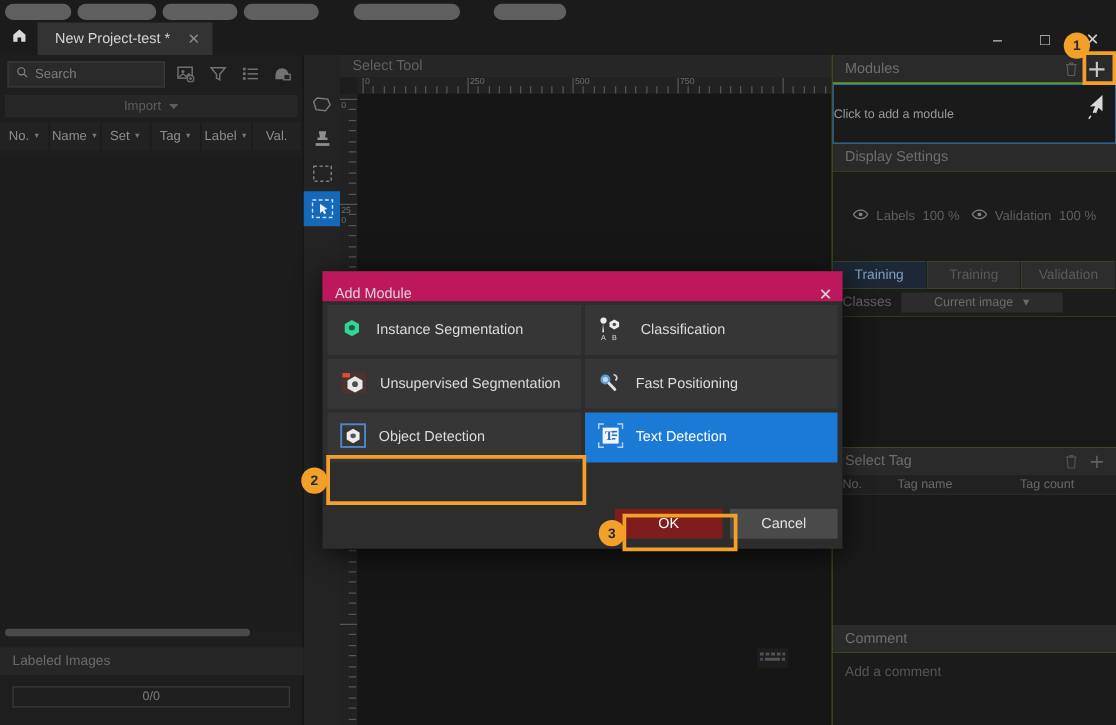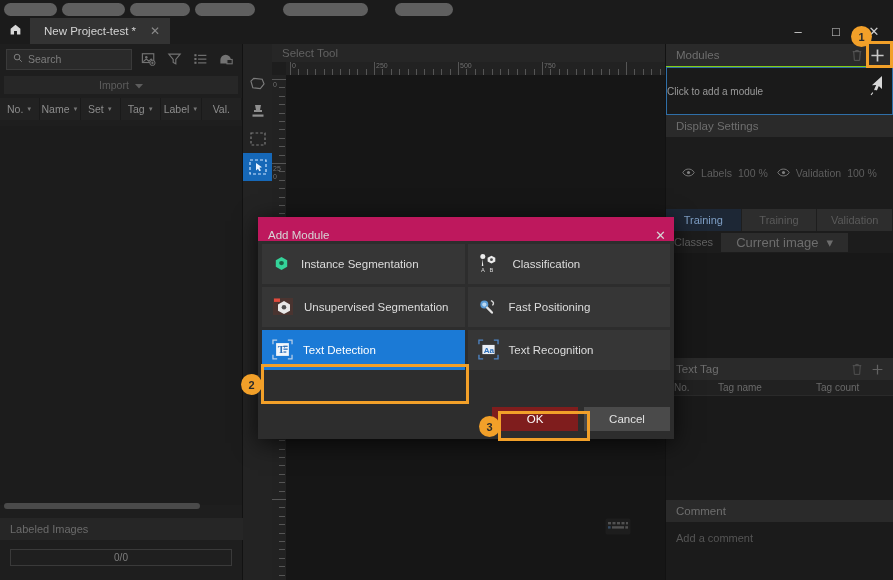--- a/index.html
+++ b/index.html
@@ -138,21 +138,21 @@
   .tabs3 > div {
     flex: 1; display: flex; align-items: center; justify-content: center;
     font-size: 11px; color: #5a5a5a; background: #2d2d2d; border-right: 1px solid #1e1e1e;
   }
   .tabs3 > div.active { background: #1d2735; color: #7e9ec4; }
   .classesrow {
     height: 22px; display: flex; align-items: center; gap: 8px; padding-left: 8px;
     background: #1c1c1c; color: #606060; font-size: 11px;
   }
   .dropdown {
-    background: #2c2c2c; padding: 2px 15px; font-size: 13px; color: #6d6d6d;
+    background: #2c2c2c; padding: 2px 26px; font-size: 10px; color: #6d6d6d;
     display: flex; align-items: flex-end; gap: 8px;
   }
   .classesbody { height: 105px; background: #181818; }
   .tagcols {
     height: 16px; background: #212121; display: flex; align-items: center;
     color: #6a6a6a; font-size: 10px; border-bottom: 1px solid #2a2a2a;
   }
   .tagbody { height: 104px; background: #1a1a1a; }
   .commentbody {
     height: 82px; background: #1b1b1b; padding: 10px 0 0 10px;
@@ -535,21 +535,21 @@
     <div class="classesrow">
       <span>Classes</span>
       <span class="dropdown">
         <span>Current image</span>
         <span>▾</span>
       </span>
     </div>
     <div class="classesbody"></div>
 
     <div class="sechead">
-      <span>Text Tag</span>
+      <span>Select Tag</span>
       <span class="spacer"></span>
       <span class="iconbtn">
         <svg width="12" height="13" viewBox="0 0 14 15">
             <path d="M2 3h10M5.5 3V1.6h3V3M3.2 3l.7 10.2h6.2L10.8 3" stroke="#7a7a7a" stroke-width="1.1" fill="none"></path>
           </svg>
       </span>
       <span class="iconbtn">
         <svg width="13" height="13" viewBox="0 0 16 16">
             <path d="M8 2v12M2 8h12" stroke="#9a9a9a" stroke-width="1.5"></path>
           </svg>
@@ -620,45 +620,45 @@
           <svg width="21" height="19" viewBox="0 0 22 20">
               <circle cx="6.6" cy="8" r="4.2" fill="#5b9bd5"></circle>
               <circle cx="6.6" cy="8" r="2.2" fill="#bcd9f2"></circle>
               <path d="M9.6 11.2l5 5.2" stroke="#e2e2e2" stroke-width="2.4" stroke-linecap="round"></path>
               <path d="M13.5 3.8c3 .8 3.6 3.4 1.6 5" stroke="#d8d8d8" stroke-width="1.5" fill="none"></path>
             </svg>
         </span>
         <span>Fast Positioning</span>
       </div>
 
+      <div class="modcell">
+        <span>
+          <svg width="21" height="21" viewBox="0 0 22 22">
+              <rect x="1" y="1.5" width="20" height="19" stroke="#4f86c6" stroke-width="1.6" fill="none"></rect>
+              <path d="M5.6 8.4L11 5.2l5.4 3.2v5.8L11 17.4l-5.4-3.2z" fill="#ececec"></path>
+              <ellipse cx="11" cy="11.2" rx="2.3" ry="2" fill="#555"></ellipse>
+            </svg>
+        </span>
+        <span>Object Detection</span>
+      </div>
 
       <div class="modcell selected">
         <span>
           <svg width="21" height="21" viewBox="0 0 22 22">
               <path d="M1 5.5V1.2h4.4M16.6 1.2H21v4.3M21 16.5v4.3h-4.4M5.4 20.8H1v-4.3" stroke="#b9cfe8" stroke-width="1.3" fill="none"></path>
               <rect x="4.3" y="4.3" width="13.4" height="13.4" fill="#f2f6fb"></rect>
               <text x="6" y="15" font-family="Liberation Serif" font-size="11" font-weight="bold" fill="#2c6fb8">T</text>
               <rect x="12" y="7" width="4.4" height="1.3" fill="#2c6fb8"></rect>
               <rect x="12" y="10" width="4.4" height="1.3" fill="#2c6fb8"></rect>
               <rect x="12" y="13" width="3" height="1.3" fill="#2c6fb8"></rect>
             </svg>
         </span>
         <span>Text Detection</span>
       </div>
 
-      <div class="modcell">
-        <span>
-          <svg width="21" height="21" viewBox="0 0 22 22">
-              <path d="M1 5.5V1.2h4.4M16.6 1.2H21v4.3M21 16.5v4.3h-4.4M5.4 20.8H1v-4.3" stroke="#4f86c6" stroke-width="1.4" fill="none"></path>
-              <rect x="4.6" y="6.2" width="12.8" height="9.6" fill="#e9eef5"></rect>
-              <text x="6" y="14.4" font-family="Liberation Sans" font-size="8.5" font-weight="bold" fill="#2c6fb8">Aa</text>
-            </svg>
-        </span>
-        <span>Text Recognition</span>
-      </div>
 
     </div>
     <div class="modalfoot">
       <div class="btn primary">OK</div>
       <div class="btn">Cancel</div>
     </div>
   </div>
 
   <div class="hl" style="left:866px;top:41px;width:27px;height:27px;"></div>
   <div class="badge" style="left:851px;top:26px;">1</div>

